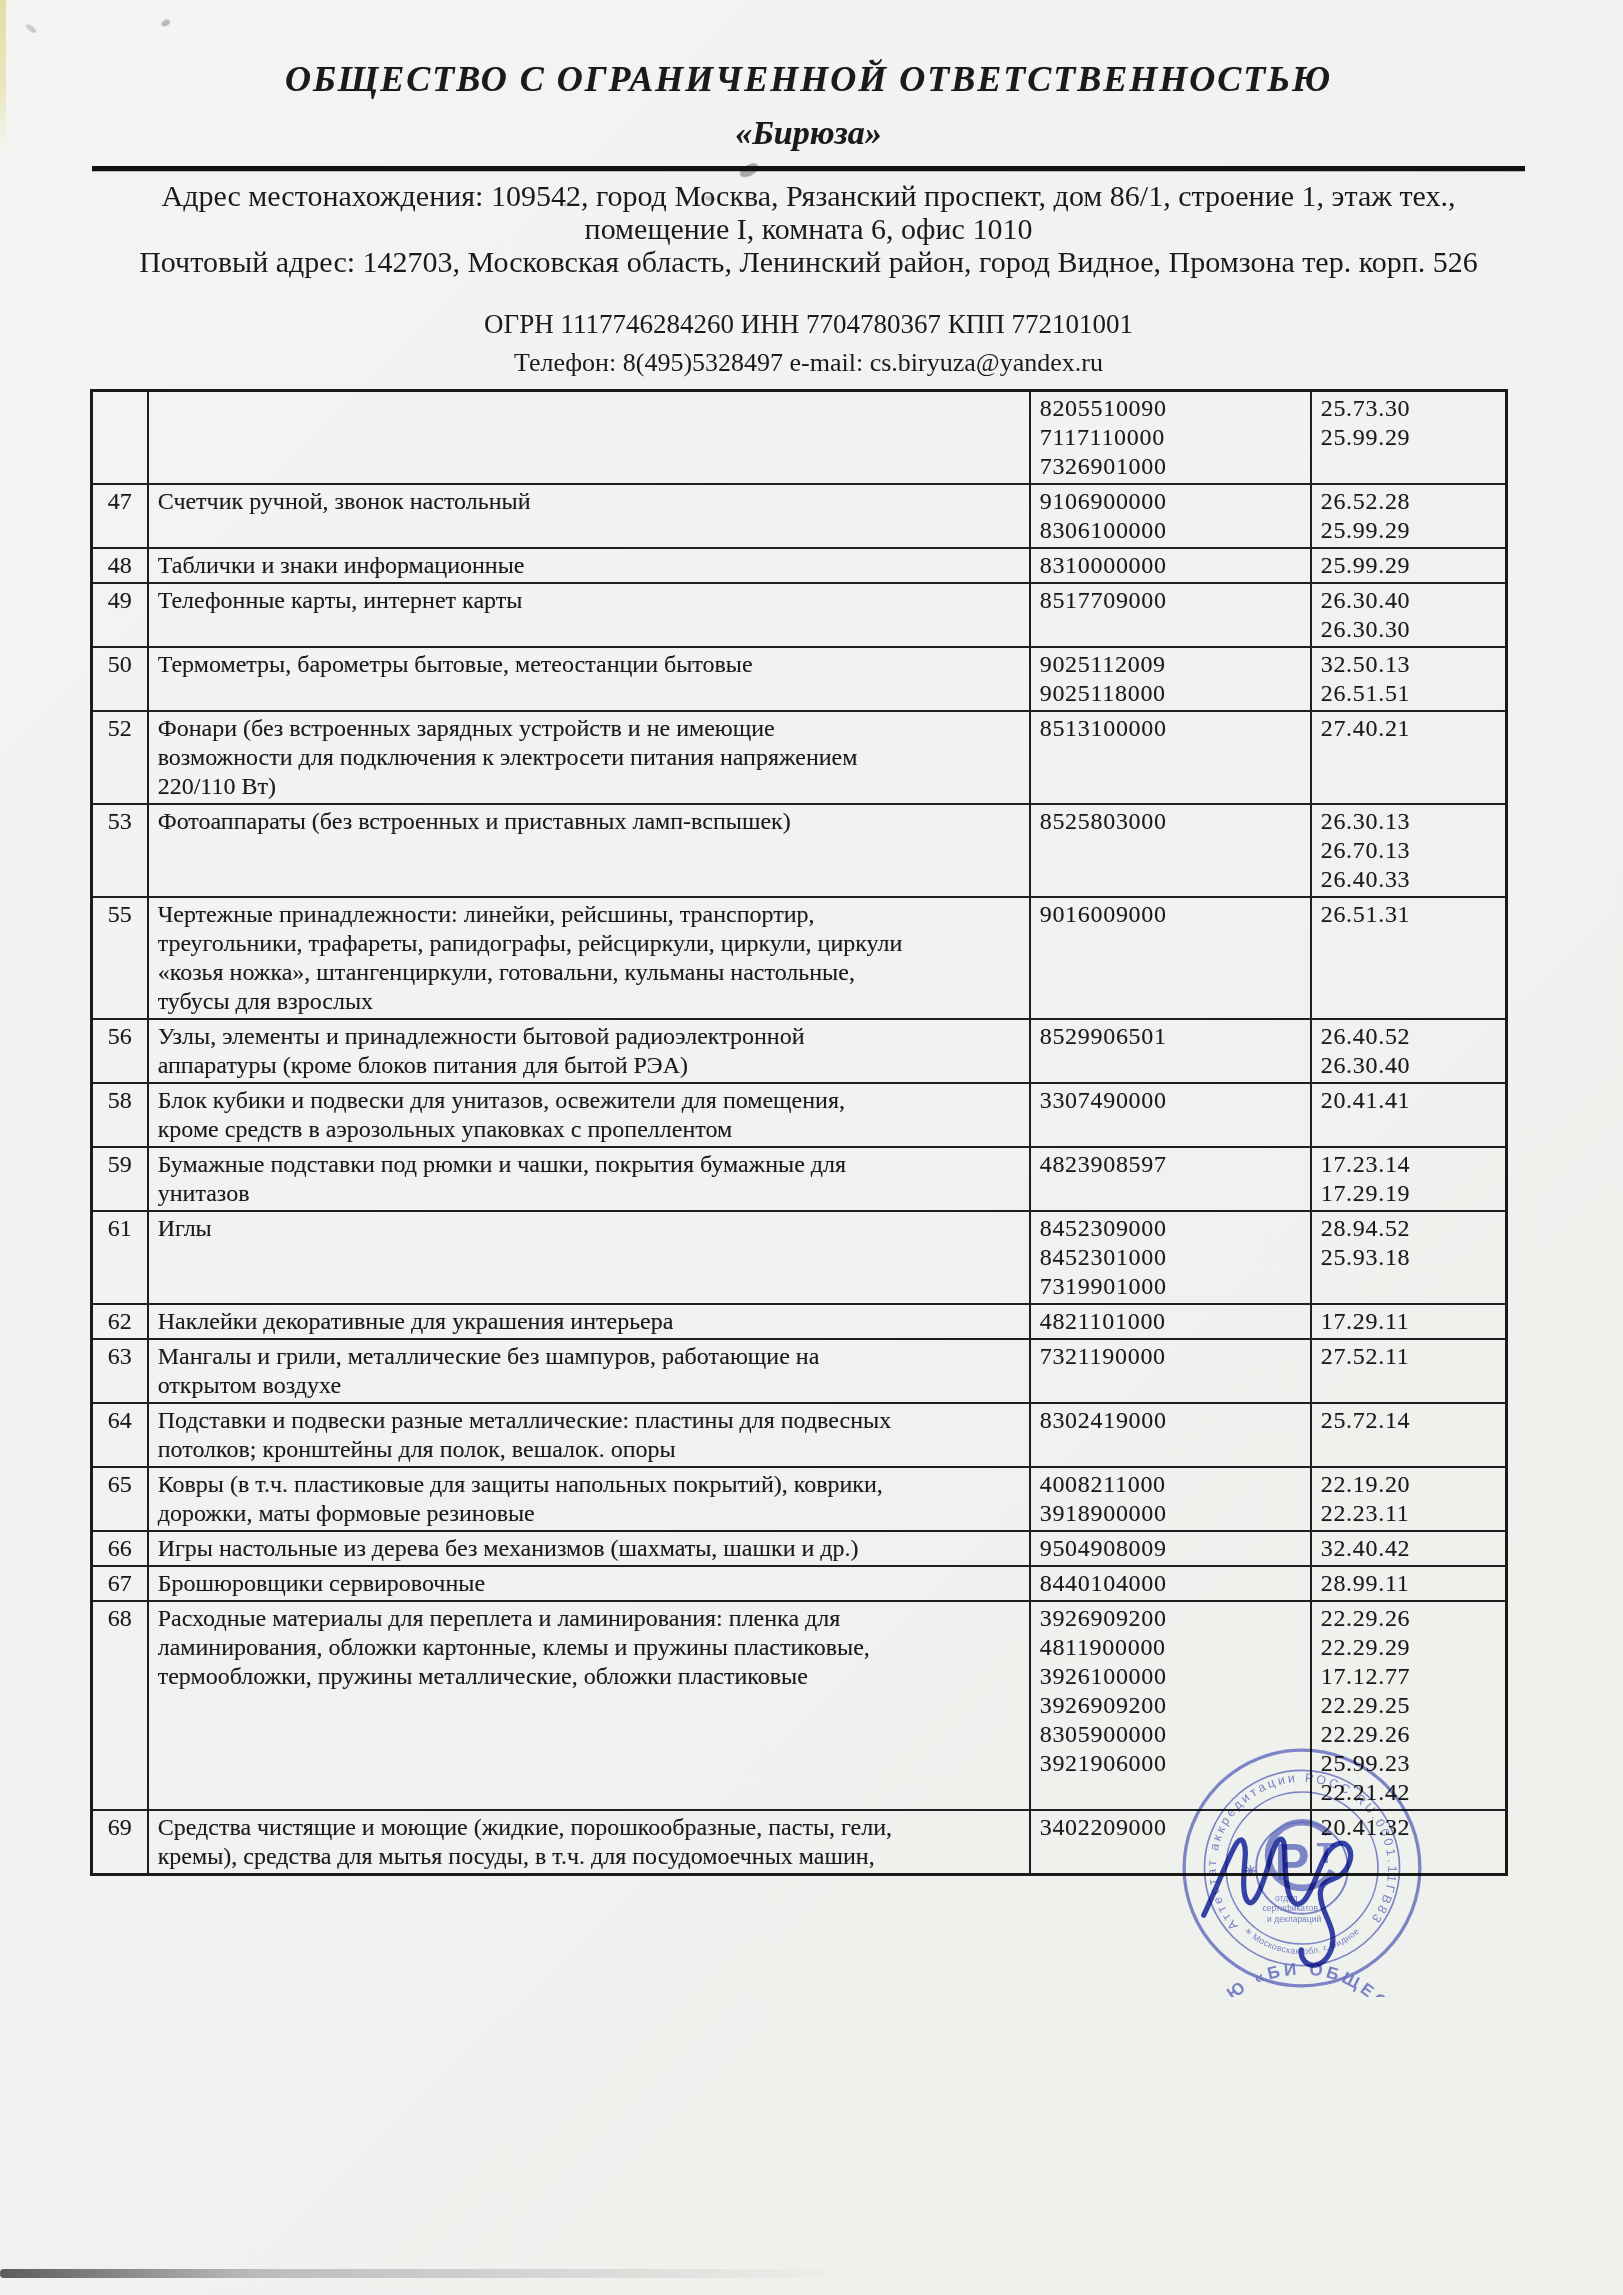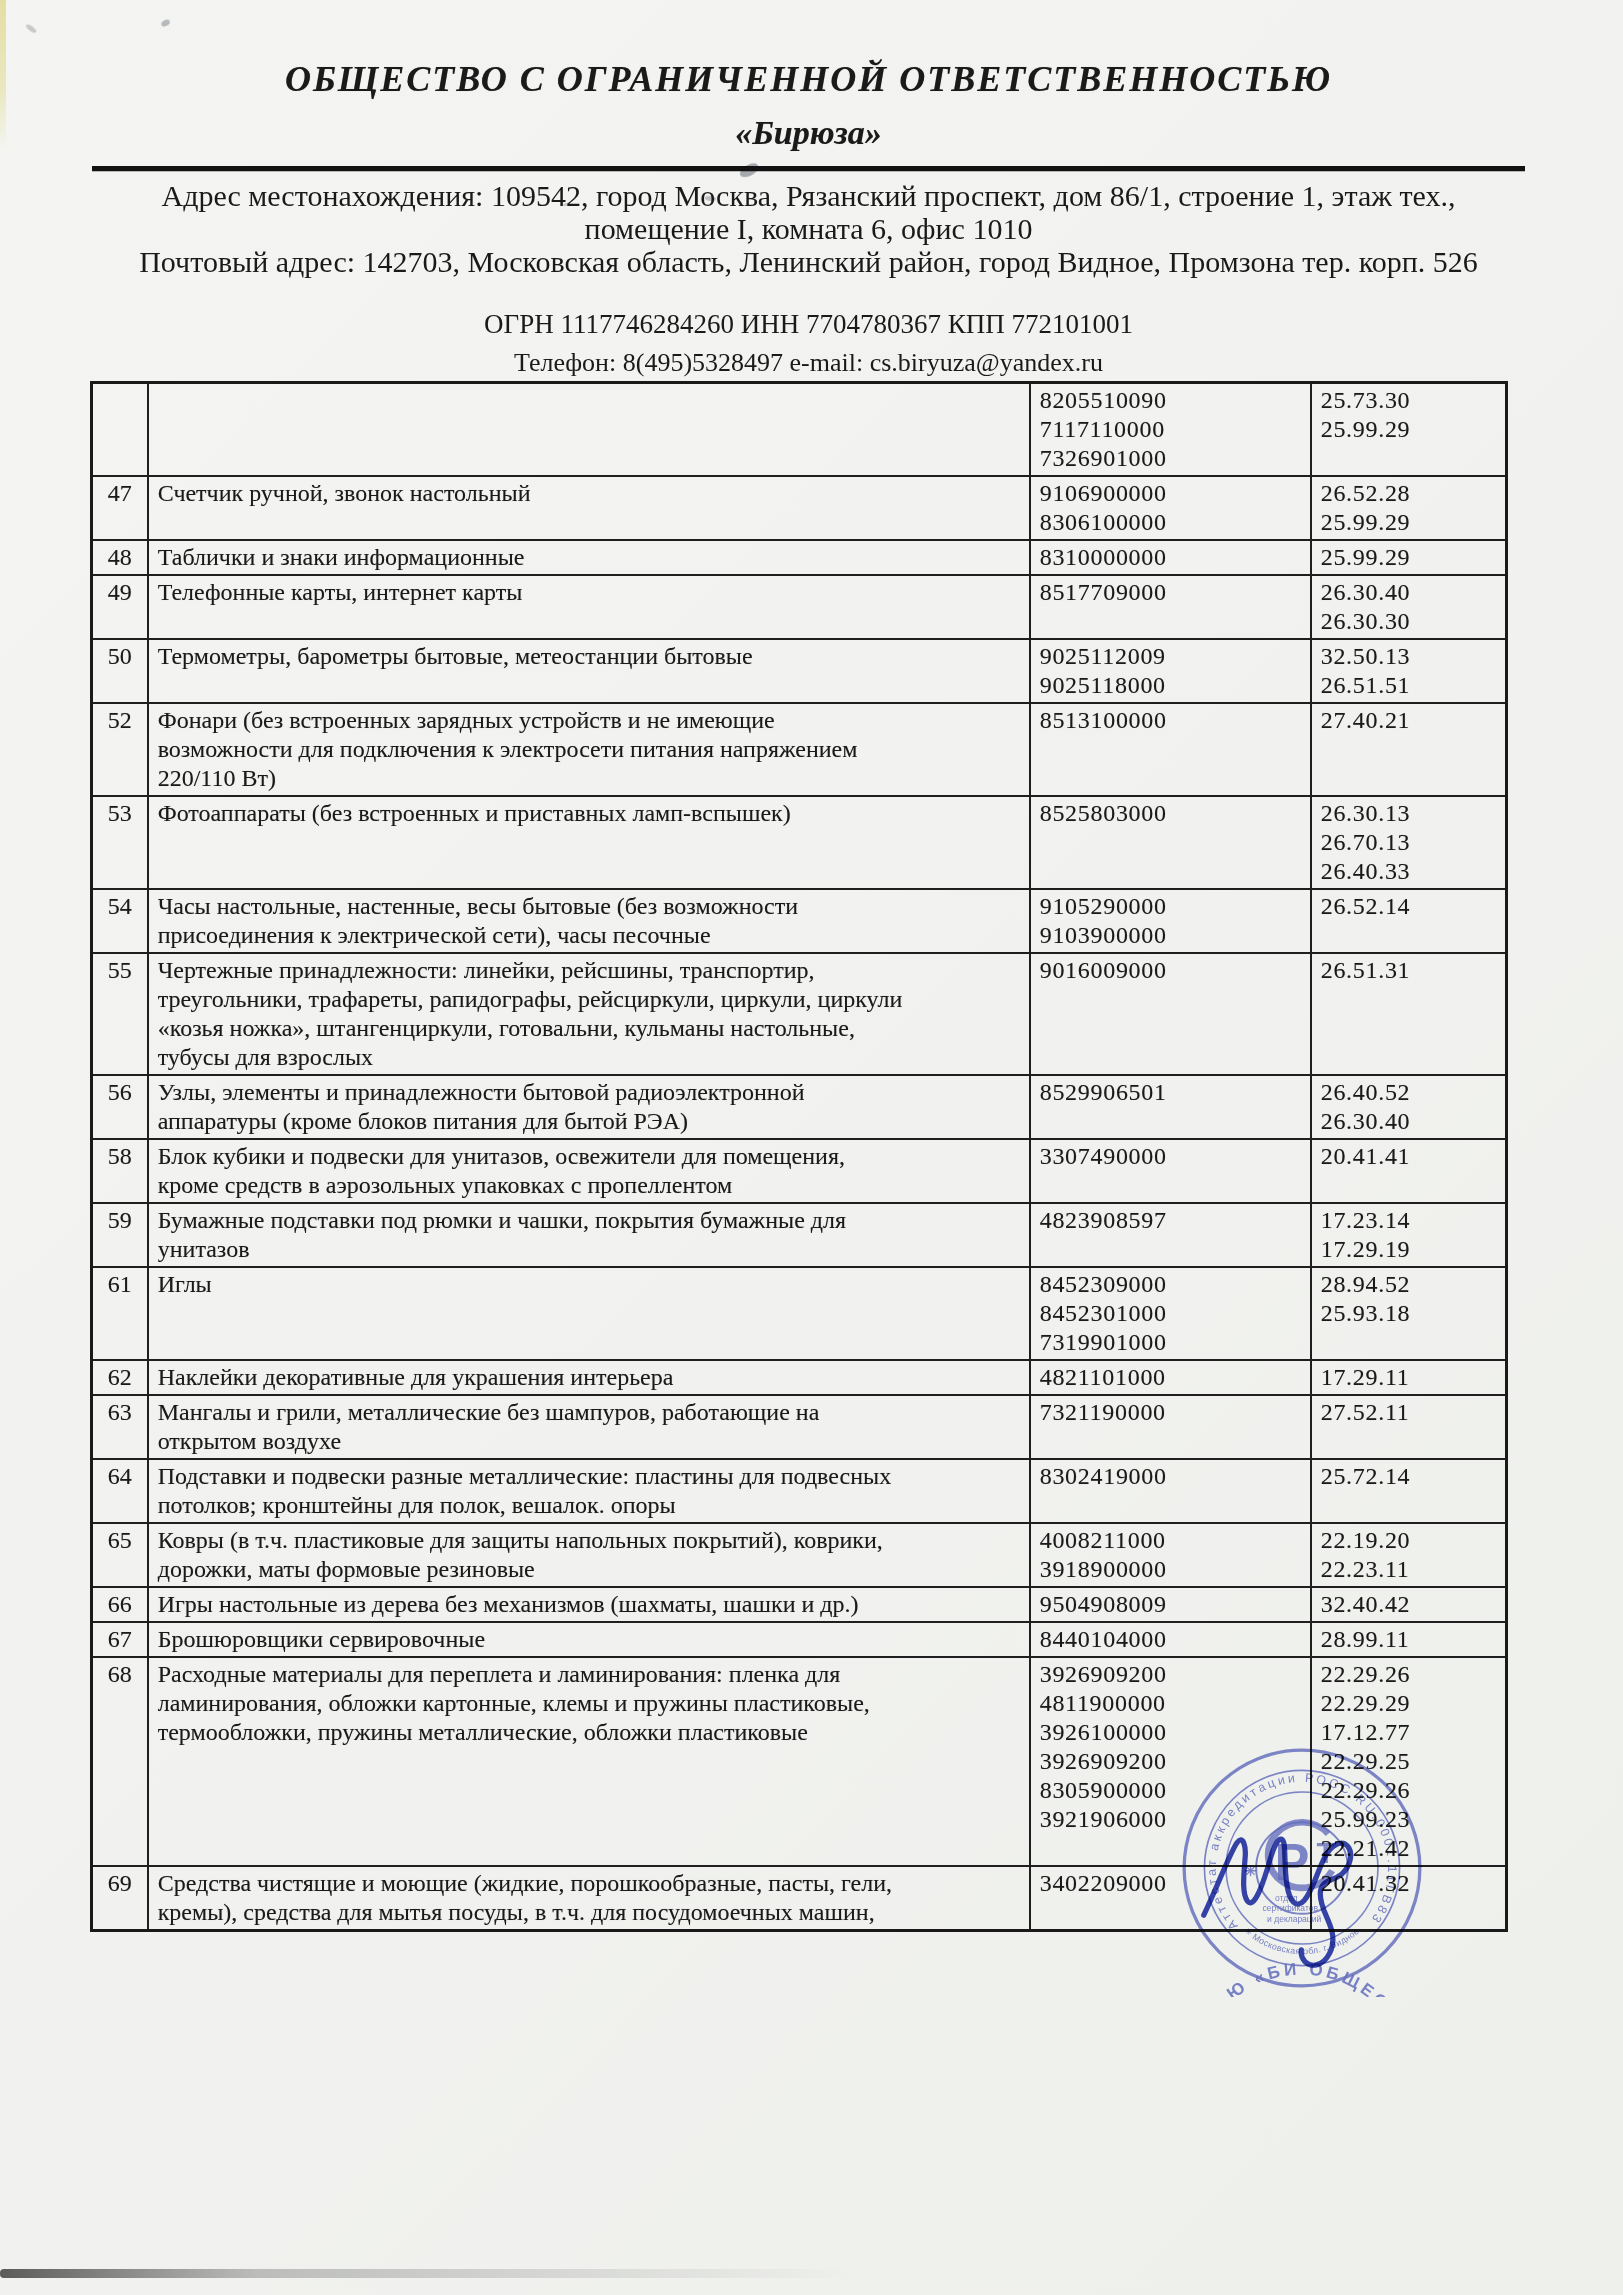--- a/index.html
+++ b/index.html
@@ -28,21 +28,21 @@
   .title1{font-size:36px;line-height:38px;font-weight:bold;font-style:italic;letter-spacing:2px;
     text-shadow:0 0 0.7px rgba(0,0,0,.4);}
   .title2{font-size:34px;line-height:35px;font-weight:bold;font-style:italic;margin-top:17px;
     text-shadow:0 0 0.7px rgba(0,0,0,.4);}
   .rule{height:5.2px;background:#121212;margin-top:15.7px;box-shadow:0 0.7px 0 rgba(0,0,0,.35);}
   .addr{font-size:30px;line-height:33px;margin-top:7.9px;}
   .reg{font-size:27px;margin-top:30px;line-height:33px;}
   .contact{font-size:26px;margin-top:5.2px;line-height:33px;}
 
   table.products{
-    position:absolute;left:90px;top:381px;width:1415px;
+    position:absolute;left:90px;top:389px;width:1415px;
     border-collapse:collapse;table-layout:fixed;
     font-size:24px;
   }
   table.products td{
     border:2px solid #1f1f1f;
     vertical-align:top;
     padding:2px 9.2px;
     line-height:29px;
     white-space:pre-line;
     text-shadow:0 0 0.7px rgba(0,0,0,.30);
@@ -138,28 +138,20 @@
           <td class="c-code">8513100000</td>
           <td class="c-class">27.40.21</td>
         </tr>
         <tr>
           <td class="c-num">53</td>
           <td class="c-desc">Фотоаппараты (без встроенных и приставных ламп-вспышек)</td>
           <td class="c-code">8525803000</td>
           <td class="c-class">26.30.13
 26.70.13
 26.40.33</td>
-        </tr>
-        <tr>
-          <td class="c-num">54</td>
-          <td class="c-desc">Часы настольные, настенные, весы бытовые (без возможности
-присоединения к электрической сети), часы песочные</td>
-          <td class="c-code">9105290000
-9103900000</td>
-          <td class="c-class">26.52.14</td>
         </tr>
         <tr>
           <td class="c-num">55</td>
           <td class="c-desc">Чертежные принадлежности: линейки, рейсшины, транспортир,
 треугольники, трафареты, рапидографы, рейсциркули, циркули, циркули
 «козья ножка», штангенциркули, готовальни, кульманы настольные,
 тубусы для взрослых</td>
           <td class="c-code">9016009000</td>
           <td class="c-class">26.51.31</td>
         </tr>

